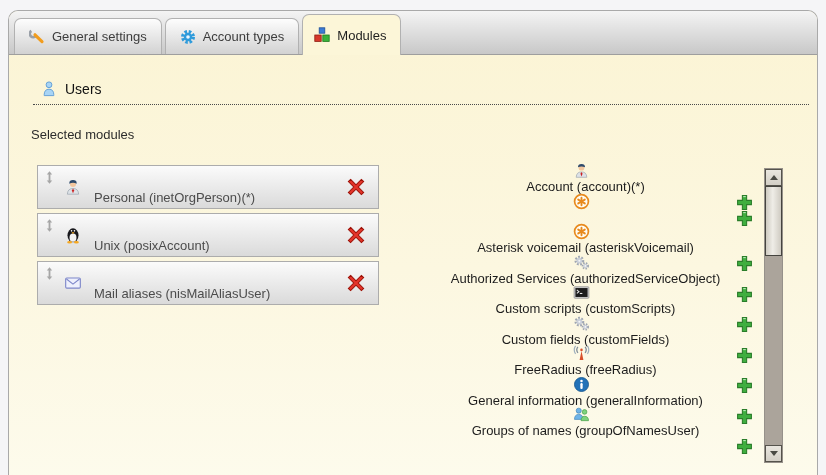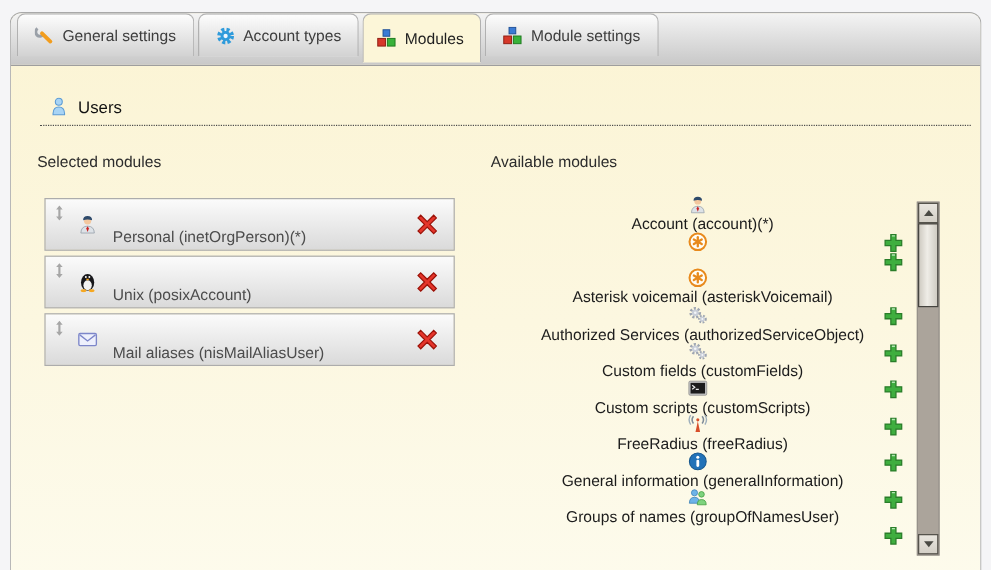--- a/index.html
+++ b/index.html
@@ -14,21 +14,21 @@
     border:1px solid #a9a9a9; border-bottom:none;
     border-radius:10px 10px 0 0;
     background:linear-gradient(#fbf4d4 0%, #fcf7e0 55%, #fdfbec 100%);
   }
   
   .tabstrip {
     position:absolute; left:0; top:0; right:0; height:44px;
     background:linear-gradient(#f4f4f4, #c8c8c8);
     border-bottom:1px solid #9e9e9e;
     border-radius:9px 9px 0 0;
-    display:flex; gap:3px; padding-left:5px;
+    display:flex; align-items:flex-end; gap:3px; padding-left:5px;
   }
   .tab {
     display:flex; align-items:center; gap:7px;
     height:36px; padding:0 14px;
     background:linear-gradient(#fdfdfd, #d2d2d2);
     border:1px solid #b1b1b1; border-bottom:none;
     border-radius:7px 7px 0 0;
     font-size:13px; color:#3d3d3d; cursor:pointer; white-space:nowrap;
   }
   .tab.active {
@@ -216,41 +216,32 @@
     <span class="t-label">Account types</span>
   </div>
       <div class="tab active">
     <span class="t-icon">
       <svg>
             <use href="#sym-modules" xlink:href="#sym-modules"></use>
           </svg>
     </span>
     <span class="t-label">Modules</span>
   </div>
-      <div class="tab">
-    <span class="t-icon">
-      <svg>
-            <use href="#sym-modules" xlink:href="#sym-modules"></use>
-          </svg>
-    </span>
-    <span class="t-label">Module settings</span>
-  </div>
     </div>
 
   <div class="section-header">
     <span class="icon16">
       <svg>
           <use href="#sym-user" xlink:href="#sym-user"></use>
         </svg>
     </span>
     <span class="section-title">Users</span>
   </div>
 
   <div class="col-heading left">Selected modules</div>
-  <div class="col-heading right">Available modules</div>
 
   <div class="selected-list">
       <div class="sel-row">
     <span class="drag">
       <svg>
             <use href="#sym-drag" xlink:href="#sym-drag"></use>
           </svg>
     </span>
     <span class="sel-icon">
           <svg>
@@ -350,37 +341,37 @@
     <span class="avail-label">Authorized Services (authorizedServiceObject)</span>
     <span class="add-btn">
       <svg>
             <use href="#sym-plus" xlink:href="#sym-plus"></use>
           </svg>
     </span>
   </div>
       <div class="avail-row">
     <span class="avail-icon">
           <svg>
+            <use href="#sym-terminal" xlink:href="#sym-terminal"></use>
+          </svg>
+        </span>
+    <span class="avail-label">Custom scripts (customScripts)</span>
+    <span class="add-btn">
+      <svg>
+            <use href="#sym-plus" xlink:href="#sym-plus"></use>
+          </svg>
+    </span>
+  </div>
+      <div class="avail-row">
+    <span class="avail-icon">
+          <svg>
             <use href="#sym-gears" xlink:href="#sym-gears"></use>
           </svg>
         </span>
     <span class="avail-label">Custom fields (customFields)</span>
-    <span class="add-btn">
-      <svg>
-            <use href="#sym-plus" xlink:href="#sym-plus"></use>
-          </svg>
-    </span>
-  </div>
-      <div class="avail-row">
-    <span class="avail-icon">
-          <svg>
-            <use href="#sym-terminal" xlink:href="#sym-terminal"></use>
-          </svg>
-        </span>
-    <span class="avail-label">Custom scripts (customScripts)</span>
     <span class="add-btn">
       <svg>
             <use href="#sym-plus" xlink:href="#sym-plus"></use>
           </svg>
     </span>
   </div>
       <div class="avail-row">
     <span class="avail-icon">
           <svg>
             <use href="#sym-antenna" xlink:href="#sym-antenna"></use>

